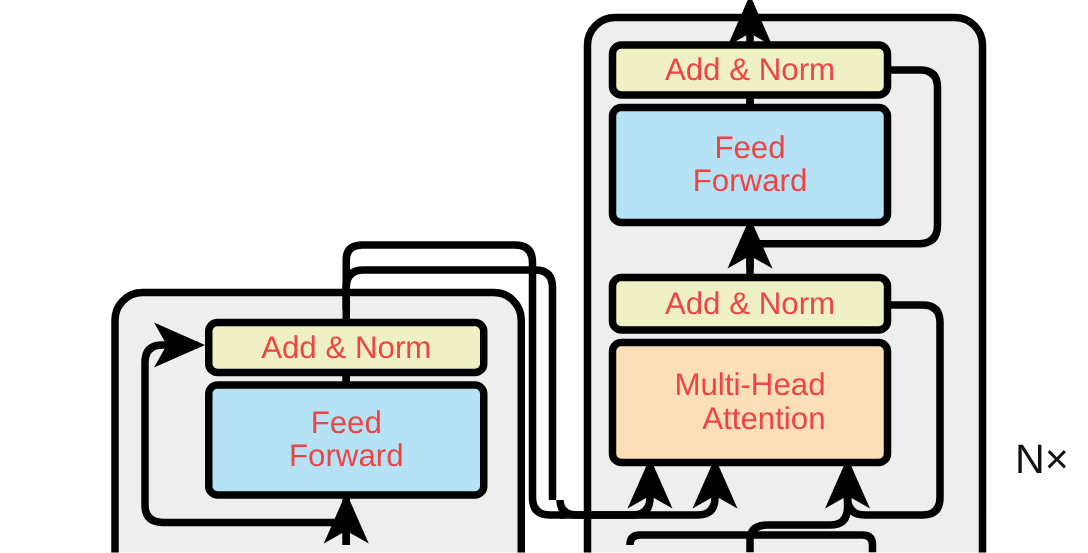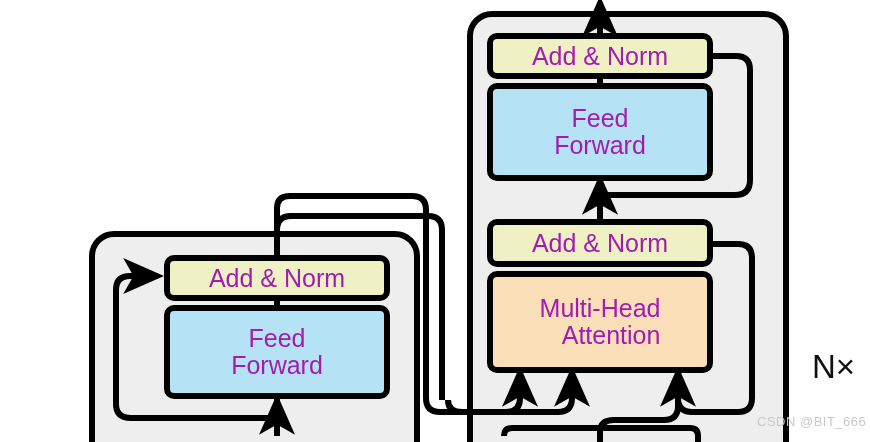--- a/index.html
+++ b/index.html
@@ -1,21 +1,21 @@
 <!DOCTYPE html>
 <html><head>
 <meta charset="utf-8">
 <style>
   html,body{margin:0;padding:0;background:#ffffff;}
   body{width:870px;height:442px;overflow:hidden;
        font-family:"Liberation Sans","DejaVu Sans",sans-serif;}
   #stage{position:relative;width:870px;height:442px;background:#fff;}
   svg.layer{position:absolute;left:0;top:0;width:870px;height:442px;}
   .boxlabel{position:absolute;display:flex;align-items:center;justify-content:center;
-            text-align:center;line-height:1.08;color:#a21caf;pointer-events:none;
+            text-align:center;line-height:1.08;color:#ef4444;pointer-events:none;
             white-space:pre-line;}
   .nx{position:absolute;color:#111;}
   .wm{position:absolute;color:#c9c9c9;letter-spacing:.5px;}
 </style>
 </head>
 <body>
 
 <div id="stage">
 
   <svg class="layer" viewBox="0 0 870 442">
@@ -74,15 +74,14 @@
   <div class="boxlabel" style="left:490px;top:86px;width:220px;height:92px;font-size:25px;">Feed
 Forward</div>
 
   <div class="boxlabel" style="left:490px;top:222px;width:220px;height:42px;font-size:25px;">Add &amp; Norm</div>
 
   <div class="boxlabel" style="left:490px;top:274px;width:220px;height:96px;font-size:25px;text-align:right;">Multi-Head
 Attention</div>
 
   <div class="nx" style="left:812px;top:348px;font-size:33px;">N×</div>
 
-  <div class="wm" style="left:757px;top:414px;font-size:13px;">CSDN @BIT_666</div>
 
 </div>
 
 </body></html>

